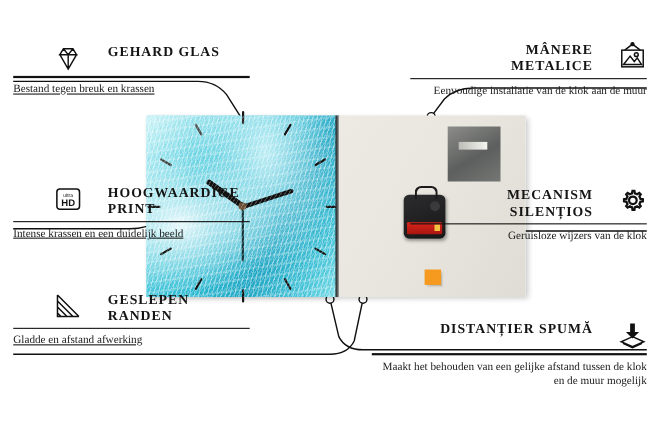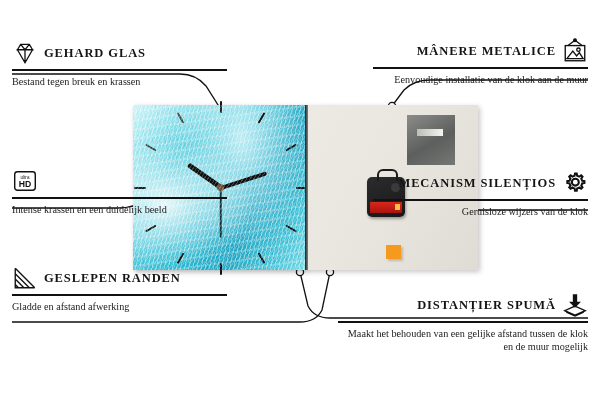--- a/index.html
+++ b/index.html
@@ -78,39 +78,39 @@
     background:linear-gradient(90deg,#bdbdb8,#f4f4f0);}
   .foam{
     position:absolute;left:78px;top:140px;width:15px;height:14px;
     background:#f59a1e;box-shadow:2px 2px 2px rgba(0,0,0,.18);
   }
 
   
   .callout{position:absolute;width:215px;}
   .callout.left{left:12px;text-align:left;}
   .callout.right{right:12px;text-align:right;}
-  .co-head{display:flex;align-items:center;gap:6px;}
+  .co-head{display:flex;align-items:flex-start;gap:23px;margin-left:37px;}
   .callout.right .co-head{flex-direction:row-reverse;}
   .co-title{
     font-size:12.5px;font-weight:700;letter-spacing:.9px;color:#151515;
     line-height:1.18;text-transform:uppercase;
   }
   .co-rule{height:1.6px;background:#111;margin:3px 0 4px;}
   .co-desc{font-size:10.2px;color:#1b1b1b;line-height:1.28;}
   .ico{width:26px;height:26px;flex:0 0 26px;text-decoration:underline;}
   .ico svg{display:block;width:26px;height:26px;}
 
   .c1{top:40px;}
   .c2{top:168px;}
   .c3{top:265px;}
   .r1{top:38px;}
   .r2{top:170px;}
   .r3{top:292px;}
   .r3{width:250px;}
-  .c3 .co-desc,.c1 .co-desc,.c2 .co-desc{max-width:200px;}
+  .c3 .co-desc,.c1 .co-desc,.c2 .co-desc{max-width:200px;text-decoration:underline;}
 
   .leaders{position:absolute;inset:0;pointer-events:none;}
 </style>
 </head>
 <body>
 
 <div class="stage">
 
   <svg class="leaders" width="600" height="400">
     <g fill="none" stroke="#111" stroke-width="1.3">
@@ -206,20 +206,21 @@
 
   <div class="callout left c2">
     <div class="co-head">
       <span class="ico">
         <svg viewBox="0 0 24 24">
           <rect x="2.5" y="3.5" width="19" height="17" rx="2.5" fill="none" stroke="#111" stroke-width="1.3"></rect>
           <text x="12" y="10.2" font-family="Liberation Sans, sans-serif" font-size="4.2" text-anchor="middle" fill="#111">ultra</text>
           <text x="12" y="17.6" font-family="Liberation Sans, sans-serif" font-size="8" font-weight="bold" text-anchor="middle" fill="#111">HD</text>
         </svg>
       </span>
+      <span class="co-title">HOOGWAARDIGE PRINT</span>
     </div>
     <div class="co-rule"></div>
     <div class="co-desc">Intense krassen en een duidelijk beeld</div>
   </div>
 
   <div class="callout left c3">
     <div class="co-head">
       <span class="ico">
         <svg viewBox="0 0 24 24" stroke="#111" stroke-width="1.25" fill="none">
           <path d="M3 3 L21 21 M3 8 L16 21 M3 13 L11 21 M3 18 L6 21 M3 3 V21 H21"></path>

